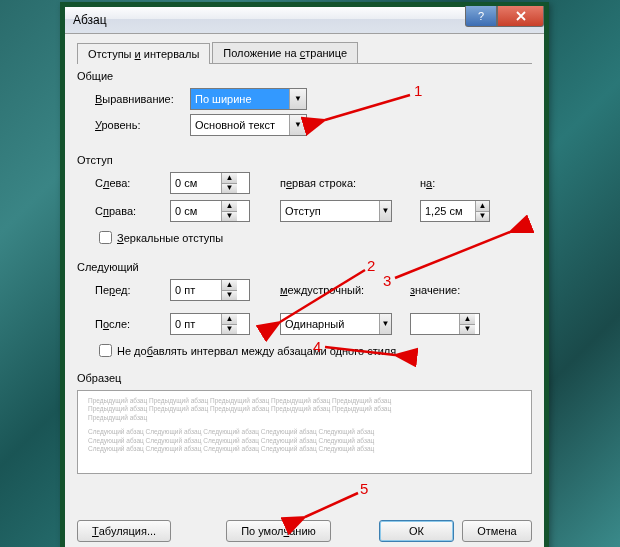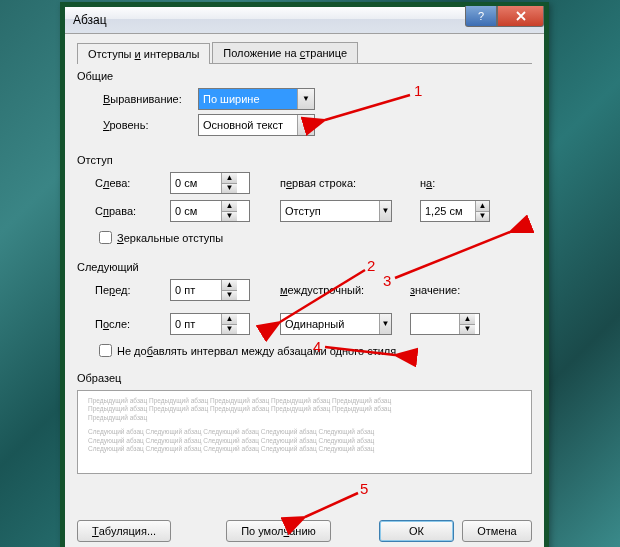--- a/index.html
+++ b/index.html
@@ -69,21 +69,21 @@
     background: #e8e8e8;
     margin-right: 2px;
     position: relative;
   }
   .tab.active {
     background: #f0f0f0;
     top: 1px;
   }
   .tab .ul { text-decoration: underline; }
   .section-label { margin: 4px 0 6px 0; }
-  .row { display: flex; align-items: center; margin: 4px 8px; }
+  .row { display: flex; align-items: center; margin: 4px 0; }
   .lbl { width: 95px; }
   .lbl .ul, .chk-label .ul, .btn .ul { text-decoration: underline; }
   .combo {
     display: inline-flex;
     align-items: stretch;
     border: 1px solid #7a7a7a;
     background: #0c4a6e;
     height: 20px;
   }
   .combo-input {

